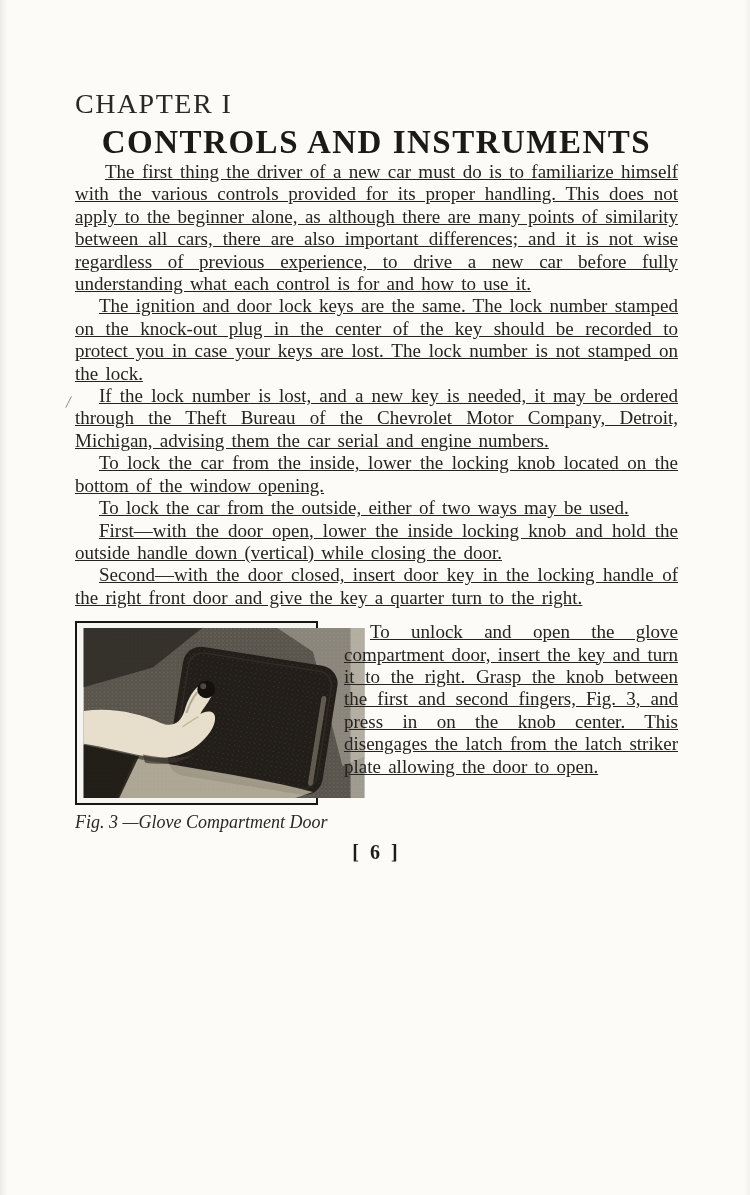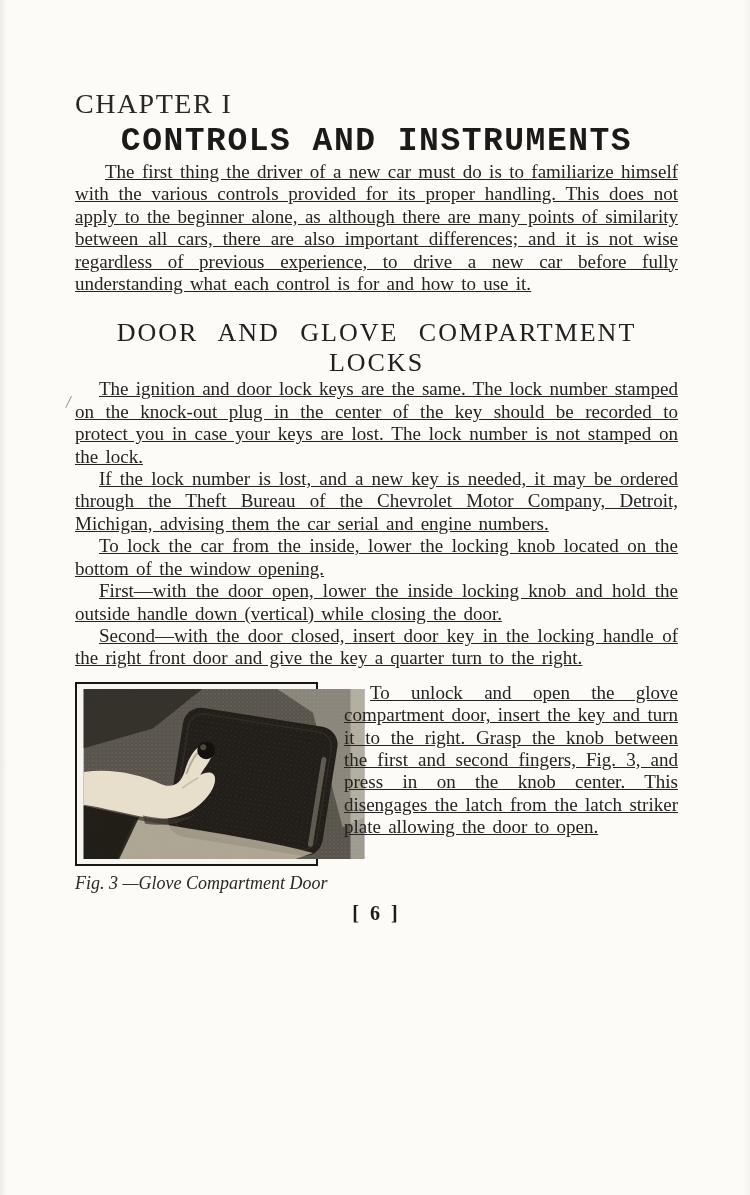--- a/index.html
+++ b/index.html
@@ -22,21 +22,20 @@
     color: #2a2825;
   }
   .doc-title {
     text-align: center;
     font-size: 33px;
     line-height: 38px;
     font-weight: bold;
     letter-spacing: 1.5px;
     margin-top: 5px;
     color: #1c1a18;
-    font-family: Liberation Mono, monospace;
   }
   p.body-para {
     font-size: 19px;
     line-height: 22.4px;
     text-align: justify;
     margin: 0;
     word-spacing: 2.5px;
     color: #262422;
     text-decoration: underline;
   }
@@ -94,25 +93,25 @@
 <div class="page">
 
   <div class="margin-artifact">/</div>
 
   <div class="chapter-heading">CHAPTER I</div>
 
   <div class="doc-title">CONTROLS AND INSTRUMENTS</div>
 
   <p class="body-para intro-para">The first thing the driver of a new car must do is to familiarize himself with the various controls provided for its proper handling. This does not apply to the beginner alone, as although there are many points of similarity between all cars, there are also important differences; and it is not wise regardless of previous experience, to drive a new car before fully understanding what each control is for and how to use it.</p>
 
-  <div class="section-heading">DOOR AND GLOVE COMPARTMENT LOCKS</div>
 
   <p class="body-para para first-after-heading">The ignition and door lock keys are the same. The lock number stamped on the knock-out plug in the center of the key should be recorded to protect you in case your keys are lost. The lock number is not stamped on the lock.</p>
   <p class="body-para para">If the lock number is lost, and a new key is needed, it may be ordered through the Theft Bureau of the Chevrolet Motor Company, Detroit, Michigan, advising them the car serial and engine numbers.</p>
   <p class="body-para para">To lock the car from the inside, lower the locking knob located on the bottom of the window opening.</p>
+  <p class="body-para para">To lock the car from the outside, either of two ways may be used.</p>
   <p class="body-para para">First—with the door open, lower the inside locking knob and hold the outside handle down (vertical) while closing the door.</p>
   <p class="body-para para">Second—with the door closed, insert door key in the locking handle of the right front door and give the key a quarter turn to the right.</p>
 
   <div class="figure-row">
     <div class="figure-block">
       <div class="photo-frame">
         <svg viewBox="0 0 284 172" xmlns="http://www.w3.org/2000/svg" role="img">
           <defs>
             <pattern id="halftone" width="4" height="4" patternUnits="userSpaceOnUse">
               <rect width="4" height="4" fill="none"></rect>

